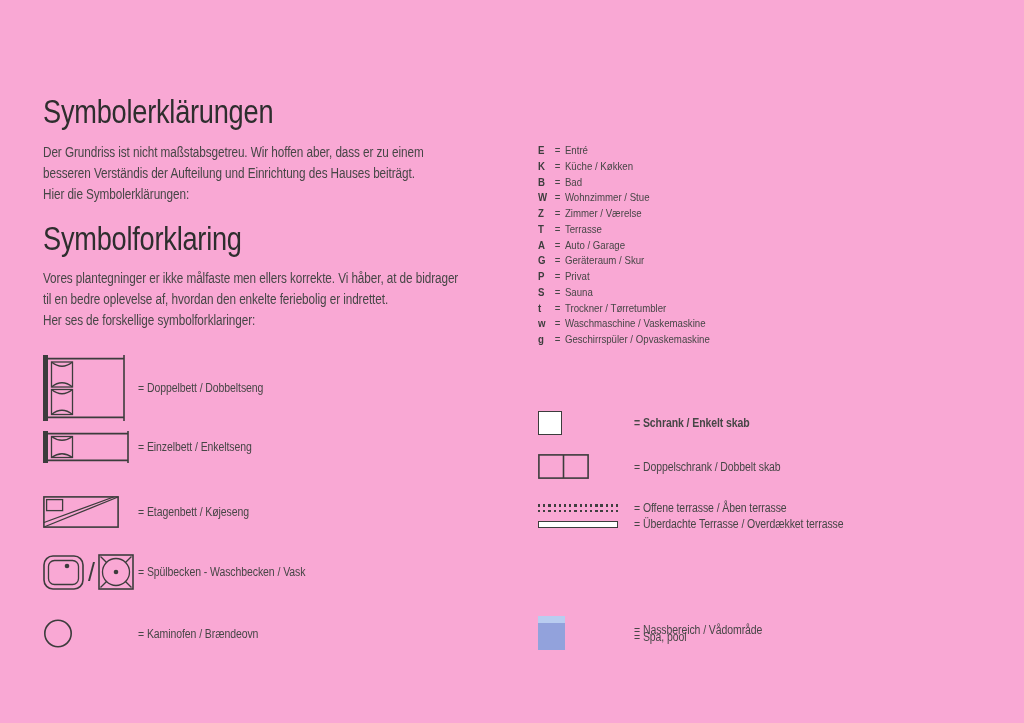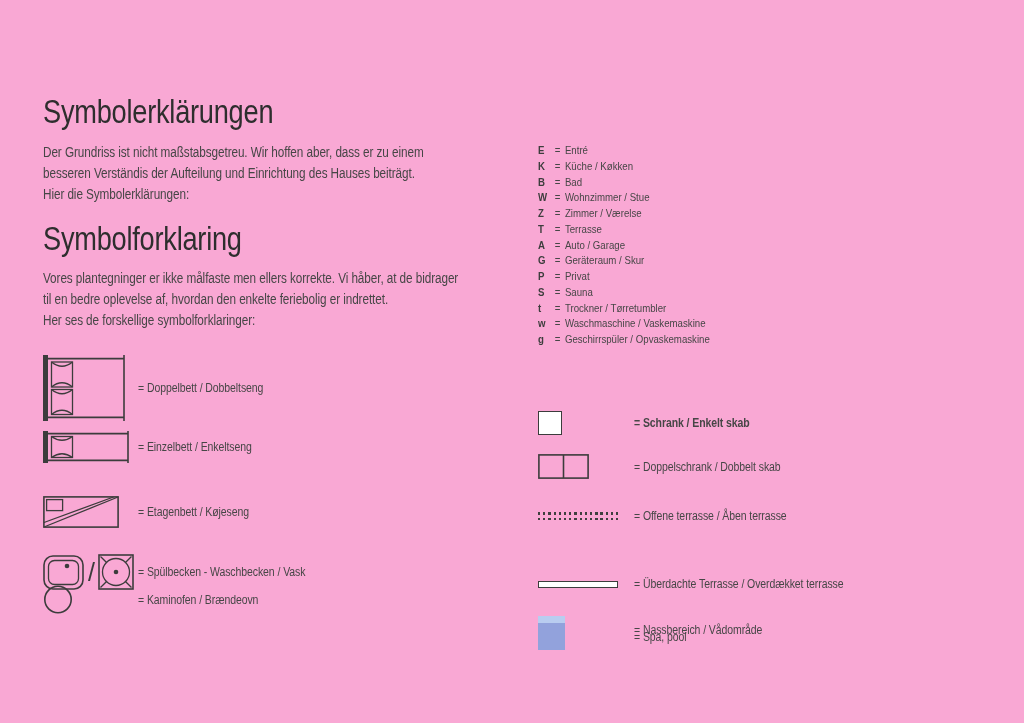--- a/index.html
+++ b/index.html
@@ -27,27 +27,27 @@
   .icon-cell{display:flex;align-items:center;flex:0 0 auto;}
   .left .icon-cell{width:95px;}
   .right .icon-cell{width:96px;}
   .slabel{display:inline-block;font-size:12.5px;color:#464646;white-space:nowrap;
           transform:scaleX(0.84);transform-origin:0 50%;letter-spacing:-0.1px;}
 
   .r-doublebed{top:355px;height:66px;text-align:right;}
   .r-singlebed{top:431px;height:32px;}
   .r-bunkbed{top:496px;height:32px;}
   .r-sink{top:554px;height:36px;}
-  .r-stove{top:585px;height:29px;}
+  .r-stove{top:619px;height:29px;}
 
   .r-shower{top:371px;height:20px;}
   .r-cab1{top:410px;height:25px;font-weight:bold;}
   .r-cab2{top:454px;height:25px;}
-  .r-openterr{top:503px;height:10px;margin-top:8px;}
-  .r-covterr{top:580px;height:8px;align-items:center;}
+  .r-openterr{top:503px;height:10px;}
+  .r-covterr{top:520px;height:8px;align-items:center;}
   .r-wet{top:580px;height:27px;margin-top:36px;}
   .r-spa{top:623px;height:27px;}
 
   svg.sym{display:block;}
   .stroke{fill:none;stroke:#3c3c3c;stroke-width:1.6;}
   .thin{fill:none;stroke:#3c3c3c;stroke-width:1.3;}
   .fillg{fill:#3c3c3c;stroke:none;}
 
   .slash{font-size:25px;color:#3c3c3c;margin:0 3px 0 4px;font-weight:400;}
   .cabinet{width:24px;height:24px;border:1.6px solid #3c3c3c;box-sizing:border-box;background:#fff;}

